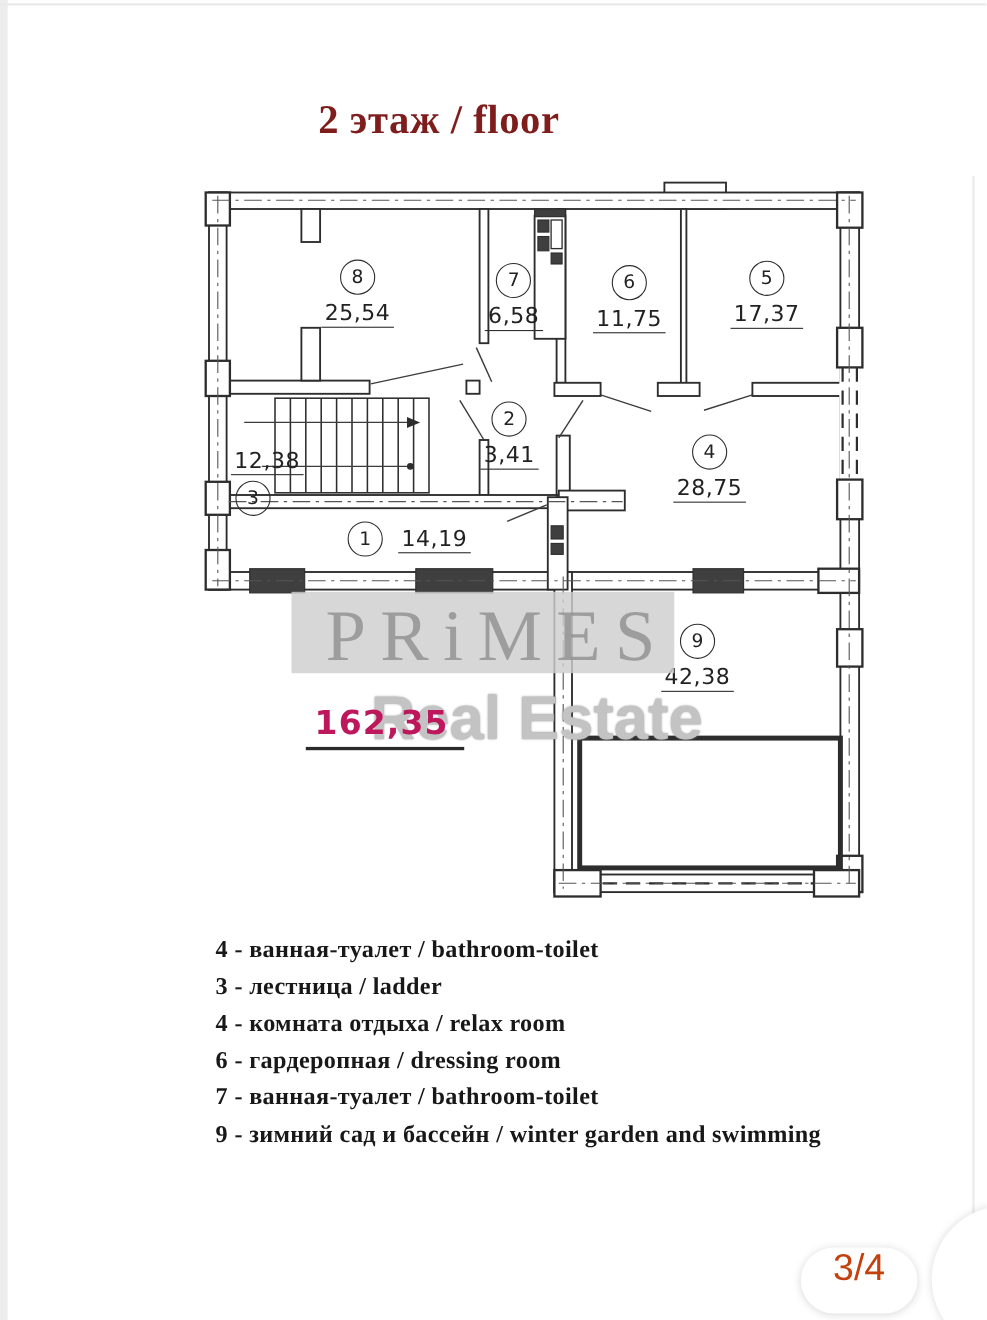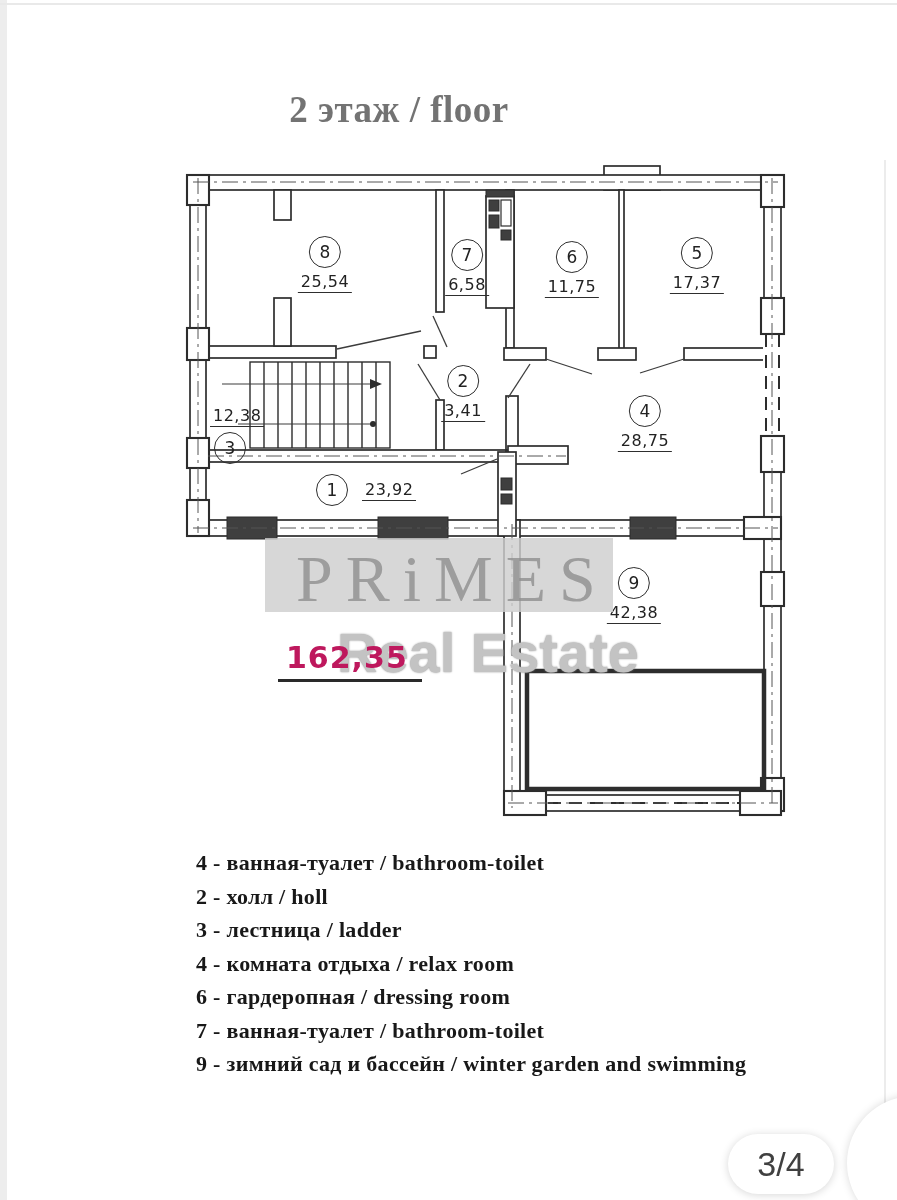--- a/index.html
+++ b/index.html
@@ -4,31 +4,31 @@
 <style>
   html,body{margin:0;padding:0;background:#fff;}
   .screen{position:relative;width:897px;height:1200px;background:#ffffff;overflow:hidden;
           font-family:"Liberation Serif",serif;color:#1c1c1c;}
   
   .edge-left{position:absolute;left:0;top:0;width:7px;height:1200px;background:#ededed;}
   .edge-top{position:absolute;left:0;top:3px;width:897px;height:2px;background:#e9e9e9;}
   .edge-right{position:absolute;left:884px;top:160px;width:2px;height:1040px;background:#ececec;}
 
   .page-title{position:absolute;left:0;top:88px;width:798px;text-align:center;
-              font-size:37px;font-weight:bold;letter-spacing:.5px;color:#737373;}
+              font-size:37px;font-weight:bold;letter-spacing:.5px;color:#7f1d1d;}
 
   .plan-svg{position:absolute;left:0;top:0;}
 
   
   .room-label{position:absolute;display:flex;flex-direction:column;align-items:center;
               transform:translateX(-50%);font-family:"DejaVu Sans",sans-serif;}
   .badge{width:30px;height:30px;border:1.7px solid #2e2e2e;border-radius:50%;
          display:flex;align-items:center;justify-content:center;
          font-size:17px;color:#222;background:transparent;}
-  .area{margin-top:4px;font-size:16px;letter-spacing:.5px;color:#222;
+  .area{margin-top:4px;font-size:20px;letter-spacing:.5px;color:#222;
         border-bottom:1.3px solid #2e2e2e;padding:0 3px 1px 3px;}
   .room-label.r3{transform:none;align-items:flex-start;}
   .room-label.r3 .badge{margin:5px 0 0 4px;}
   .room-label.r3 .area{margin-top:12px;}
   .room-label.r1{flex-direction:row;align-items:center;transform:none;}
   .room-label.r1 .area{margin:0 0 0 14px;}
 
   
   .wm-band{position:absolute;left:265px;top:538px;width:348px;height:74px;background:#cecece;opacity:.82;}
   .wm-brand{position:absolute;left:296px;top:541px;font-family:"Liberation Serif",serif;
@@ -40,22 +40,22 @@
               font-size:30px;font-weight:bold;letter-spacing:1px;color:#be185d;
               border-bottom:3px solid #2a2a2a;padding:0 14px 4px 8px;}
 
   
   .legend{position:absolute;left:196px;top:852px;width:701px;}
   .legend-item{font-size:22px;font-weight:bold;line-height:22px;margin-bottom:11.5px;
                color:#181818;white-space:nowrap;letter-spacing:.3px;}
 
   
   .pager-pill{position:absolute;left:728px;top:1134px;width:106px;height:60px;border-radius:30px;
-              background:#fff;box-shadow:0 1px 8px rgba(0,0,0,.16);display:flex;align-items:center;
-              justify-content:center;font-family:"Liberation Sans",sans-serif;font-size:34px;color:#404040;}
+              background:#fff;box-shadow:0 1px 8px rgba(0,0,0,.16);display:flex;
+              justify-content:center;font-family:"Liberation Sans",sans-serif;font-size:34px;color:#c2410c;}
   .fab-partial{position:absolute;left:847px;top:1096px;width:134px;height:134px;border-radius:50%;
                background:#fff;box-shadow:0 0 8px rgba(0,0,0,.15);}
 </style>
 </head>
 <body>
 
 <div class="screen">
   <div class="edge-left"></div>
   <div class="edge-top"></div>
   <div class="edge-right"></div>
@@ -158,21 +158,21 @@
       <line x1="208" y1="456" x2="566" y2="456"></line>
       <line x1="512" y1="524" x2="512" y2="808"></line>
       <line x1="508" y1="803" x2="778" y2="803"></line>
     </g>
 
     <rect x="527" y="671" width="237" height="118" fill="none" stroke="#2d2d2d" stroke-width="4.5"></rect>
   </svg>
 
   <div class="room-label r1" style="left:316px;top:474px;">
     <div class="badge">1</div>
-    <div class="area">23,92</div>
+    <div class="area">14,19</div>
   </div>
   <div class="room-label" style="left:463px;top:365px;">
     <div class="badge">2</div>
     <div class="area">3,41</div>
   </div>
   <div class="room-label r3" style="left:210px;top:394px;">
     <div class="area">12,38</div>
     <div class="badge">3</div>
   </div>
   <div class="room-label" style="left:645px;top:395px;">
@@ -201,21 +201,20 @@
   </div>
 
   <div class="wm-band"></div>
   <div class="wm-brand">PRiMES</div>
   <div class="wm-sub">Real Estate</div>
 
   <div class="total-area">162,35</div>
 
   <div class="legend">
     <div class="legend-item">4 - ванная-туалет / bathroom-toilet</div>
-    <div class="legend-item">2 - холл / holl</div>
     <div class="legend-item">3 - лестница / ladder</div>
     <div class="legend-item">4 - комната отдыха / relax room</div>
     <div class="legend-item">6 - гардеропная / dressing room</div>
     <div class="legend-item">7 - ванная-туалет / bathroom-toilet</div>
     <div class="legend-item">9 - зимний сад и бассейн / winter garden and swimming</div>
   </div>
 
   <div class="fab-partial"></div>
   <div class="pager-pill">
     <span>3/4</span>

